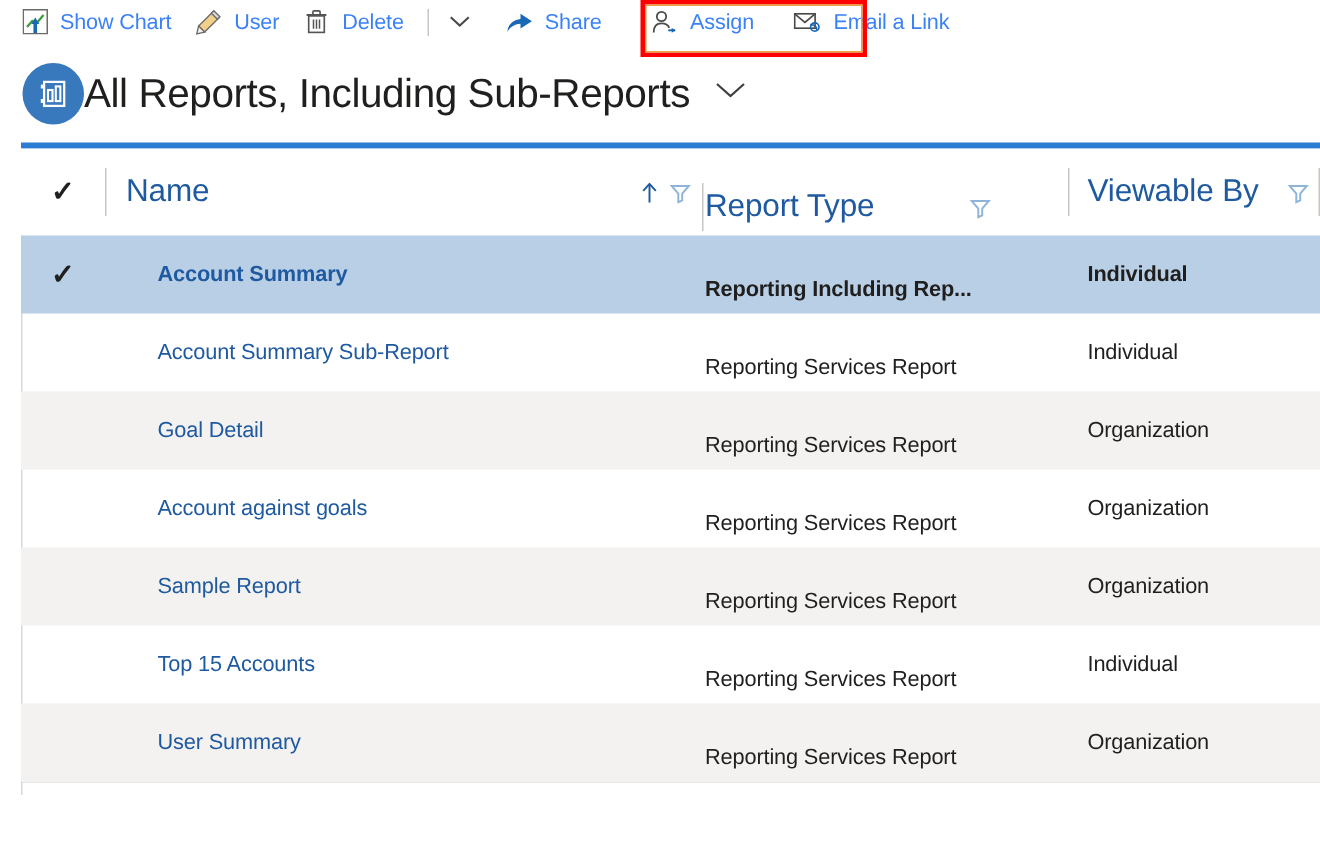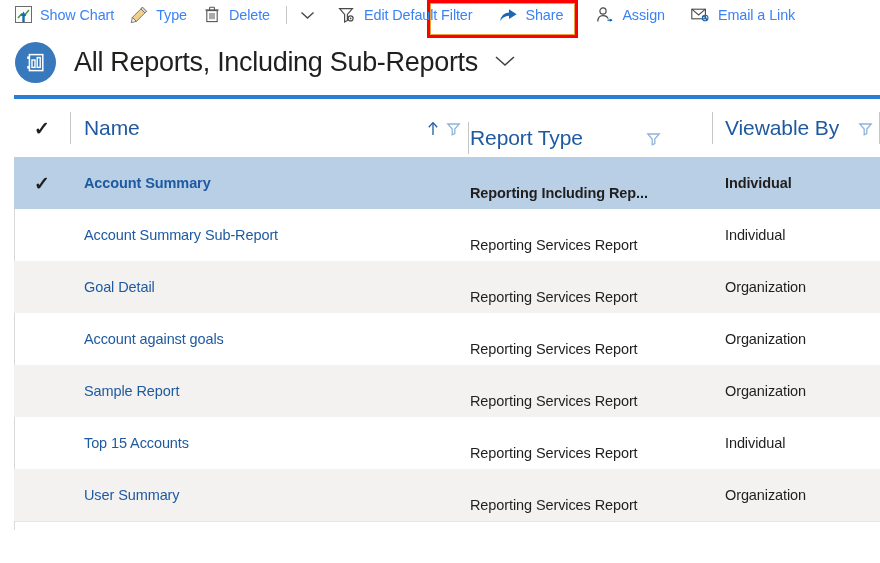--- a/index.html
+++ b/index.html
@@ -91,21 +91,20 @@
     background: #3878bd;
     display: flex;
     align-items: center;
     justify-content: center;
     flex: 0 0 41px;
   }
   .title-text {
     font-size: 27px;
     color: #201f1e;
     font-weight: 400;
-    margin-left: 18px;
     letter-spacing: -0.3px;
     white-space: nowrap;
   }
   .title-chevron {
     margin-left: 16px;
     display: flex;
     align-items: center;
     cursor: pointer;
   }
 
@@ -213,20 +212,21 @@
     display: flex;
     align-items: center;
   }
 
   .cell-link {
     color: #1f5aa0;
     font-size: 14.5px;
     letter-spacing: -0.1px;
     cursor: pointer;
     white-space: nowrap;
+    margin-left: 21px;
   }
   .cell-text {
     color: #201f1e;
     font-size: 14.5px;
     letter-spacing: -0.1px;
     white-space: nowrap;
     overflow: hidden;
     text-overflow: ellipsis;
   }
   .row.sel .cell-text { font-weight: 600; }
@@ -257,21 +257,21 @@
 
   <div class="cmd">
     <span class="ico">
       <svg width="18" height="18" viewBox="0 0 18 18">
         <polygon points="12.2,1.6 16.2,5.6 6.4,15.4 2.4,11.4" fill="#f2d08a" stroke="#6b6b6b" stroke-width="0.9"></polygon>
         <polygon points="2.4,11.4 6.4,15.4 1.2,16.6" fill="#f7f4ee" stroke="#6b6b6b" stroke-width="0.9"></polygon>
         <line x1="12.2" y1="1.6" x2="16.2" y2="5.6" stroke="#6b6b6b" stroke-width="0.9"></line>
         <polygon points="12.6,1.2 16.6,5.2 14.9,6.9 10.9,2.9" fill="#d9d9d9" stroke="#6b6b6b" stroke-width="0.9"></polygon>
       </svg>
     </span>
-    <span class="lbl">Type</span>
+    <span class="lbl">User</span>
   </div>
 
   <div class="cmd">
     <span class="ico">
       <svg width="16" height="17" viewBox="0 0 16 17">
         <rect x="2.8" y="4.6" width="10.4" height="11" fill="#ffffff" stroke="#555" stroke-width="1.1"></rect>
         <line x1="1.4" y1="4" x2="14.6" y2="4" stroke="#555" stroke-width="1.3"></line>
         <path d="M5.6 4 L5.6 2 Q5.6 1.2 6.4 1.2 L9.6 1.2 Q10.4 1.2 10.4 2 L10.4 4" fill="none" stroke="#555" stroke-width="1.1"></path>
         <line x1="6" y1="7" x2="6" y2="13.2" stroke="#555" stroke-width="1"></line>
         <line x1="8" y1="7" x2="8" y2="13.2" stroke="#555" stroke-width="1"></line>
@@ -285,30 +285,20 @@
 
   <div class="cmd-chevron">
     <span>
       <svg width="15" height="10" viewBox="0 0 15 10">
         <polyline points="1.5,2.5 7.5,8 13.5,2.5" fill="none" stroke="#4a4a4a" stroke-width="1.4"></polyline>
       </svg>
     </span>
   </div>
 
 
-  <div class="cmd edf" style="margin-left:11px">
-    <span class="ico">
-      <svg width="18" height="18" viewBox="0 0 18 18">
-        <polygon points="1.6,2.6 14.4,2.6 9.4,8.4 9.4,14.4 6.6,16 6.6,8.4" fill="#ffffff" stroke="#4a4a4a" stroke-width="1.2"></polygon>
-        <circle cx="12.6" cy="12.4" r="2.5" fill="#ffffff" stroke="#4a4a4a" stroke-width="1.2"></circle>
-        <circle cx="12.6" cy="12.4" r="0.9" fill="#4a4a4a"></circle>
-      </svg>
-    </span>
-    <span class="lbl">Edit Default Filter</span>
-  </div>
 
   <div class="cmd" style="margin-left:11px">
     <span class="ico">
       <svg width="19" height="16" viewBox="0 0 19 16">
         <path d="M1.2 14.2 Q2.2 6.4 10 5.6 L10 2.2 L17.6 7.2 L10 12 L10 8.8 Q4.2 9 1.2 14.2 Z" fill="#1868b5"></path>
       </svg>
     </span>
     <span class="lbl">Share</span>
   </div>
 

